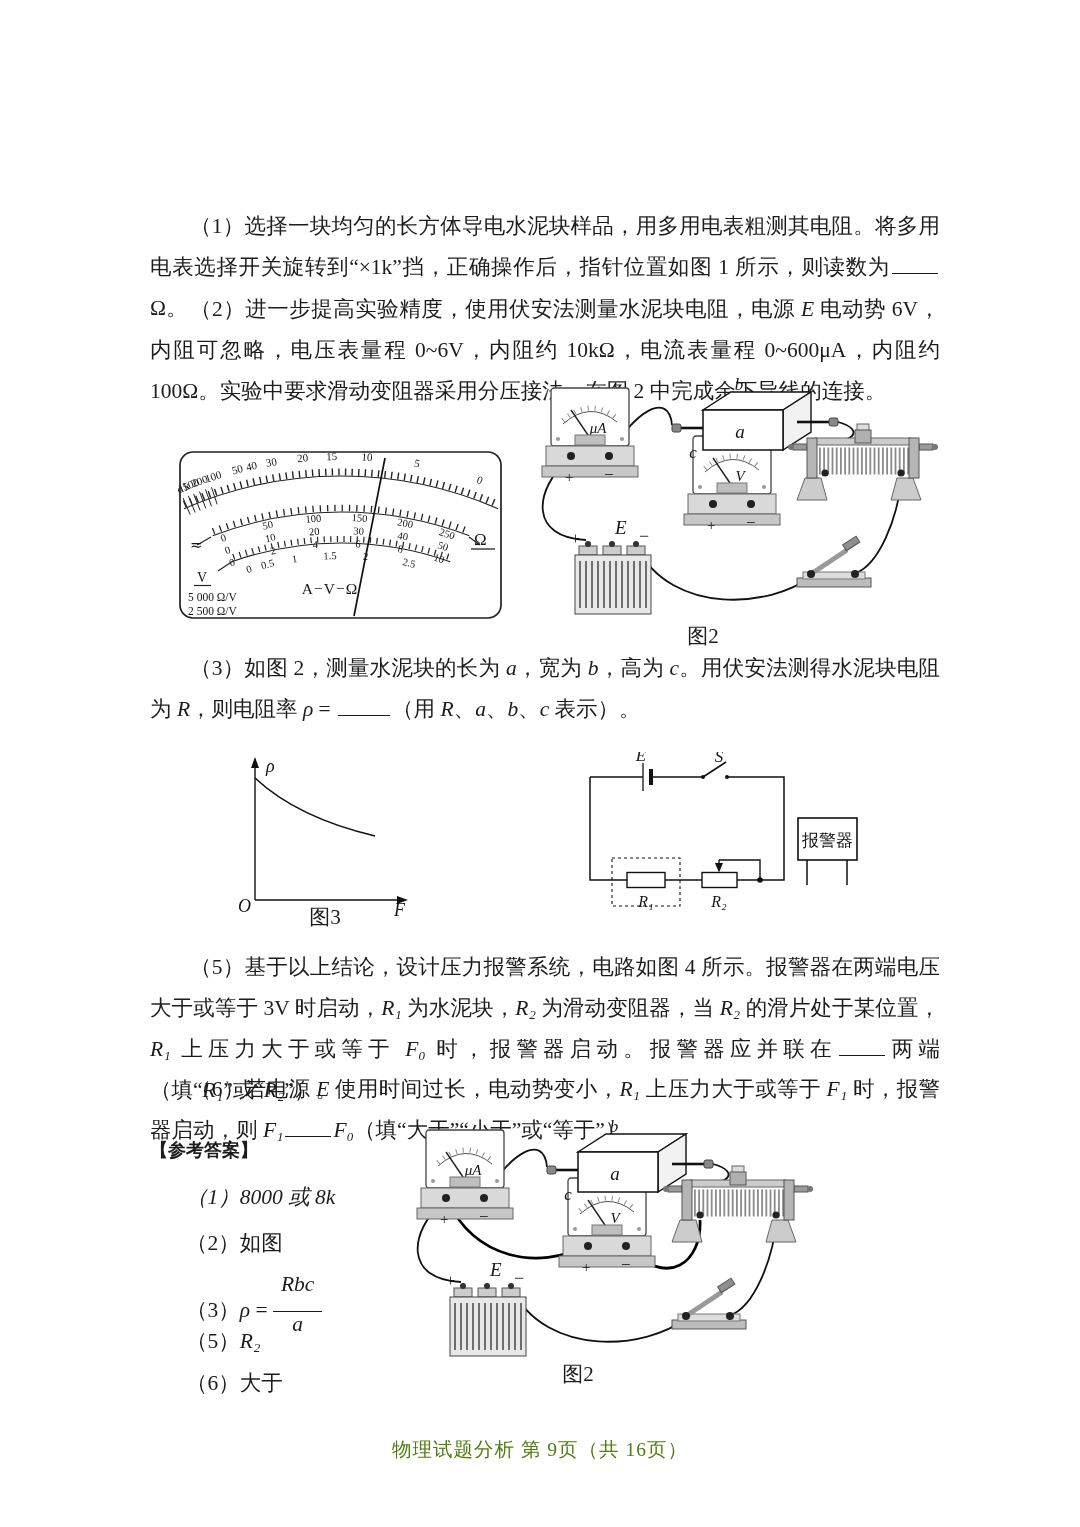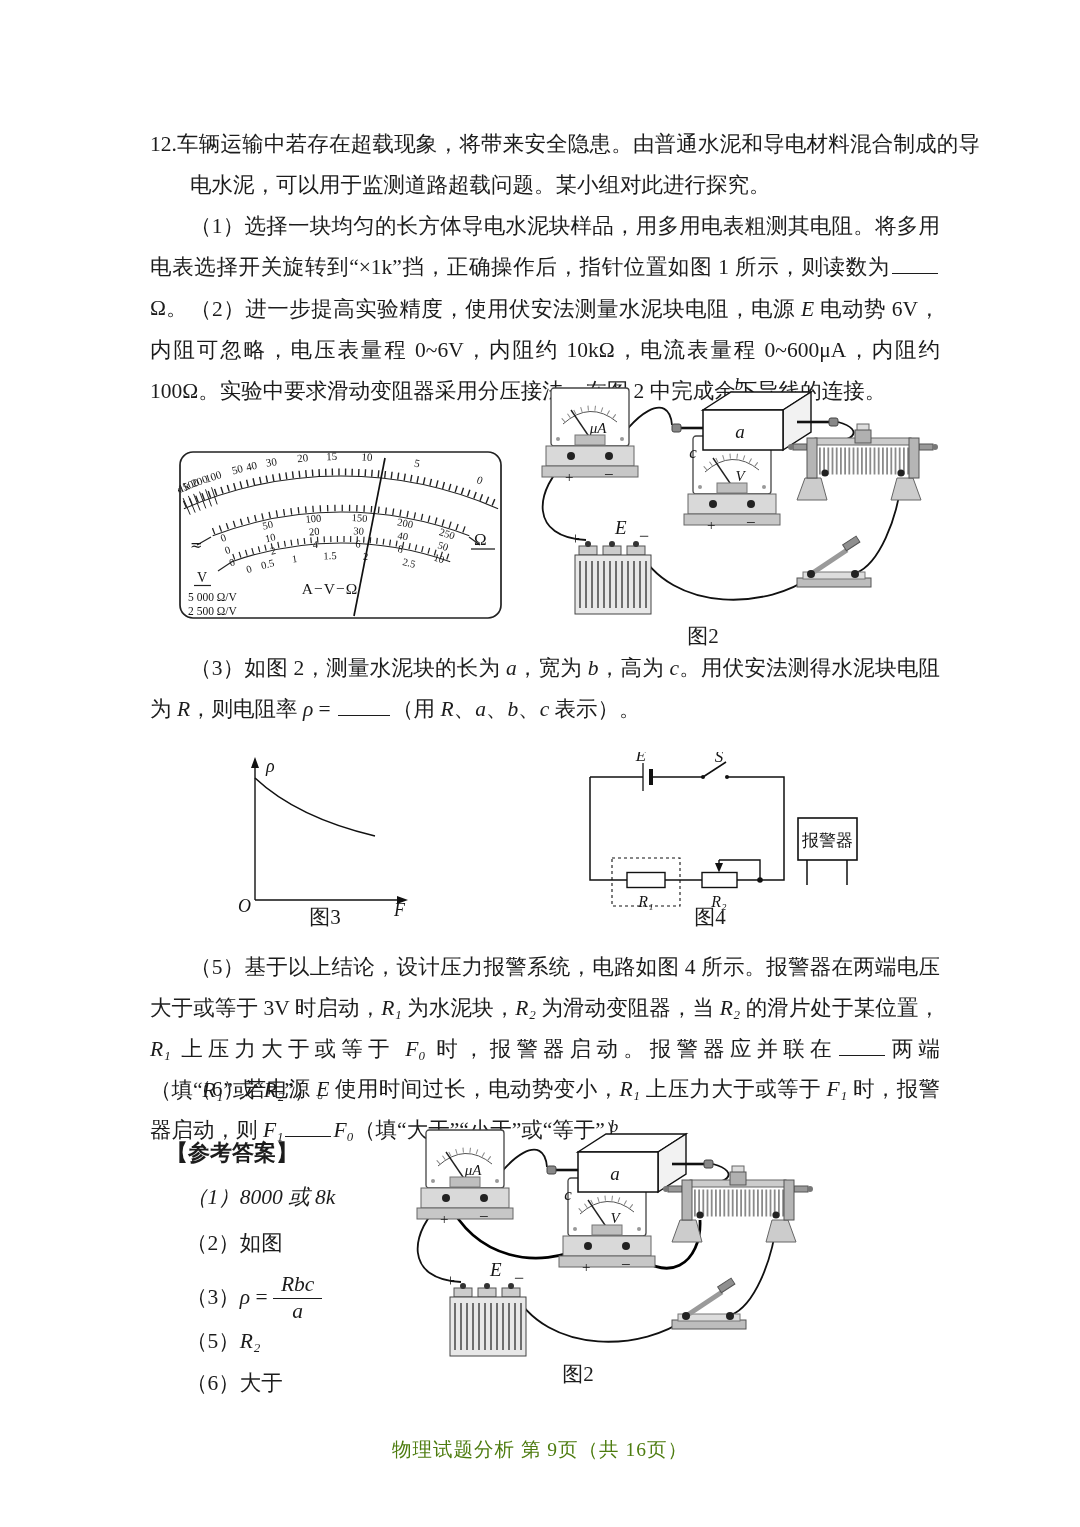--- a/index.html
+++ b/index.html
@@ -8,35 +8,34 @@
   .para{position:absolute;left:150px;width:790px;font-size:21.5px;line-height:41px;
         text-align:justify;text-justify:inter-character;}
   .hang{padding-left:40px;text-indent:-40px;}
   .ind{text-indent:40px;}
   .it{font-style:italic;}
   .blank{display:inline-block;width:46px;height:18px;border-bottom:1.6px solid #1c1c1c;
          vertical-align:baseline;margin:0 2px;}
   .blank.wide{width:52px;}
   .caption{position:absolute;font-size:21px;text-align:center;}
   .fig{position:absolute;}
-  .anshead{position:absolute;left:150px;font-size:22px;font-weight:700;margin-left:16px;}
+  .anshead{position:absolute;left:150px;font-size:18px;font-weight:700;}
   .ansitem{position:absolute;left:186px;font-size:21.5px;}
   .frac{display:inline-block;text-align:center;vertical-align:-14px;line-height:1.15;}
-  .frac .num{display:block;padding:0 8px 1px 8px;border-bottom:1.7px solid #1c1c1c;}
+  .frac .num{display:block;padding:0 8px 14px 8px;border-bottom:1.7px solid #1c1c1c;}
   .frac .den{display:block;}
   .footer{position:absolute;left:0;top:1436px;width:1080px;text-align:center;
           font-size:19.5px;color:#4d7c0f;letter-spacing:1px;}
   svg text{font-family:"Liberation Serif","DejaVu Serif",serif;fill:#161616;}
 </style>
 </head>
 <body>
 
 <div class="page">
 
-  <div class="para hang" style="top:124px;"><span>12.</span><span>车辆运输中若存在超载现象，将带来安全隐患。由普通水泥和导电材料混合制成的导电水泥，可以用于监测道路超载问题。某小组对此进行探究。</span></div>
 
   <div class="para ind" style="top:206px;"><span>（1）选择一块均匀的长方体导电水泥块样品，用多用电表粗测其电阻。将多用电表选择开关旋转到“×1k”挡，正确操作后，指针位置如图 1 所示，则读数为</span><span class="blank"></span><span>Ω。</span></div>
 
   <div class="para ind" style="top:289px;"><span>（2）进一步提高实验精度，使用伏安法测量水泥块电阻，电源 </span><i class="it">E</i><span> 电动势 6V，内阻可忽略，电压表量程 0~6V，内阻约 10kΩ，电流表量程 0~600μA，内阻约 100Ω。实验中要求滑动变阻器采用分压接法，在图 2 中完成余下导线的连接。</span></div>
 
   <div class="fig" style="left:178px;top:450px;">
     <svg id="fig1-svg" width="325" height="172" viewBox="0 0 325 172">
       <rect x="2" y="2" width="321" height="166" rx="13" fill="#fff" stroke="#222" stroke-width="1.7"></rect>
 
       <path d="M5.9,58.7 A394 394 0 0 1 320.1,58.7" fill="none" stroke="#222" stroke-width="1.1"></path>
@@ -246,21 +245,20 @@
       <polygon points="130,111 138,111 134,120.5" fill="#111"></polygon>
       <path d="M134,108 H175 V128" fill="none" stroke="#111" stroke-width="1.4"></path>
       <circle cx="175" cy="128" r="2.8" fill="#111"></circle>
       <text x="61" y="155" font-size="16" font-style="italic" text-anchor="middle">R₁</text>
       <text x="134" y="155" font-size="16" font-style="italic" text-anchor="middle">R₂</text>
       <rect x="213" y="66" width="59" height="42" fill="#fff" stroke="#111" stroke-width="1.6"></rect>
       <text x="242.5" y="94" font-size="17" text-anchor="middle">报警器</text>
       <path d="M222,108 V133 M262,108 V133" fill="none" stroke="#111" stroke-width="1.5"></path>
     </svg>
   </div>
-  <div class="caption" style="left:585px;top:903px;width:250px;">图4</div>
 
   <div class="para ind" style="top:947px;"><span>（5）基于以上结论，设计压力报警系统，电路如图 4 所示。报警器在两端电压大于或等于 3V 时启动，</span><i class="it">R₁</i><span> 为水泥块，</span><i class="it">R₂</i><span> 为滑动变阻器，当 </span><i class="it">R₂</i><span> 的滑片处于某位置，</span><i class="it">R₁</i><span> 上压力大于或等于 </span><i class="it">F₀</i><span> 时，报警器启动。报警器应并联在</span><span class="blank"></span><span>两端（填“</span><i class="it">R₁</i><span>”或“</span><i class="it">R₂</i><span>”）。</span></div>
 
   <div class="para ind" style="top:1069px;"><span>（6）若电源 </span><i class="it">E</i><span> 使用时间过长，电动势变小，</span><i class="it">R₁</i><span> 上压力大于或等于 </span><i class="it">F₁</i><span> 时，报警器启动，则 </span><i class="it">F₁</i><span class="blank"></span><i class="it">F₀</i><span>（填“大于”“小于”或“等于”）。</span></div>
 
   <div class="anshead" style="top:1138px;">【参考答案】</div>
   <div class="ansitem" style="top:1182px;font-style:italic;">（1）8000 或 8k</div>
   <div class="ansitem" style="top:1228px;">（2）如图</div>
   <div class="ansitem" style="top:1272px;"><span>（3）</span><i class="it">ρ</i><span> = </span><span class="frac"><i class="num it">Rbc</i><i class="den it">a</i></span></div>
   <div class="ansitem" style="top:1326px;"><span>（5）</span><i class="it">R₂</i></div>

